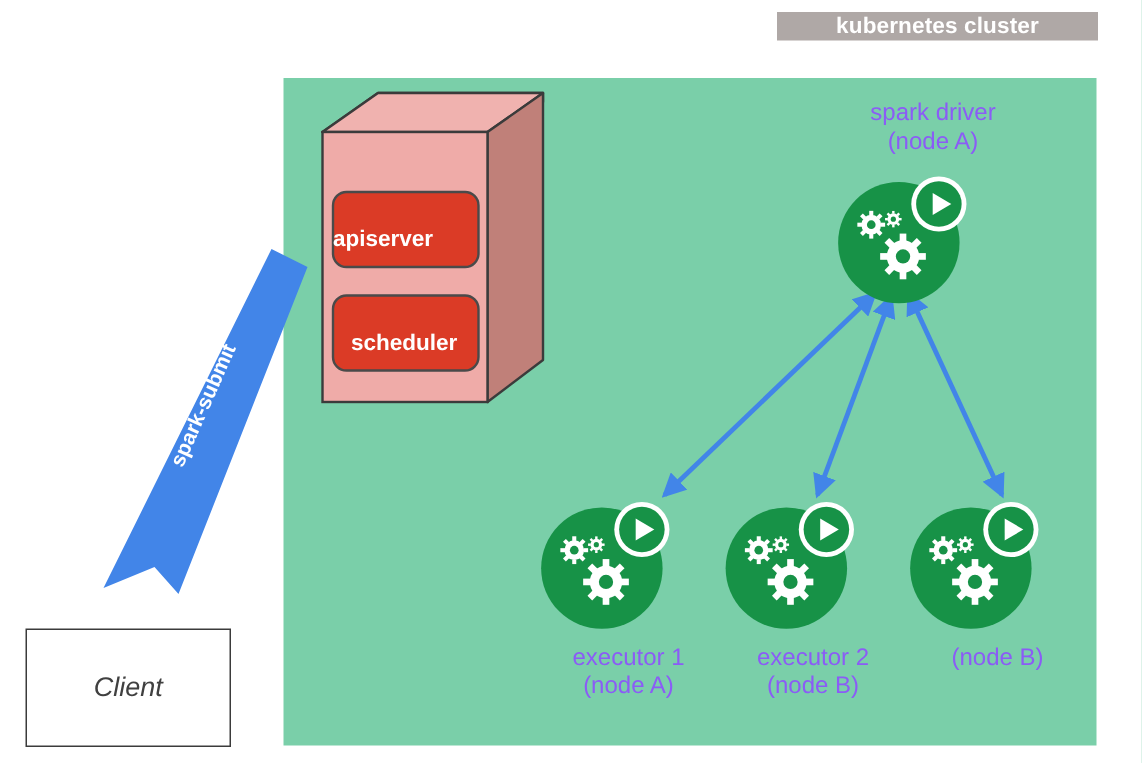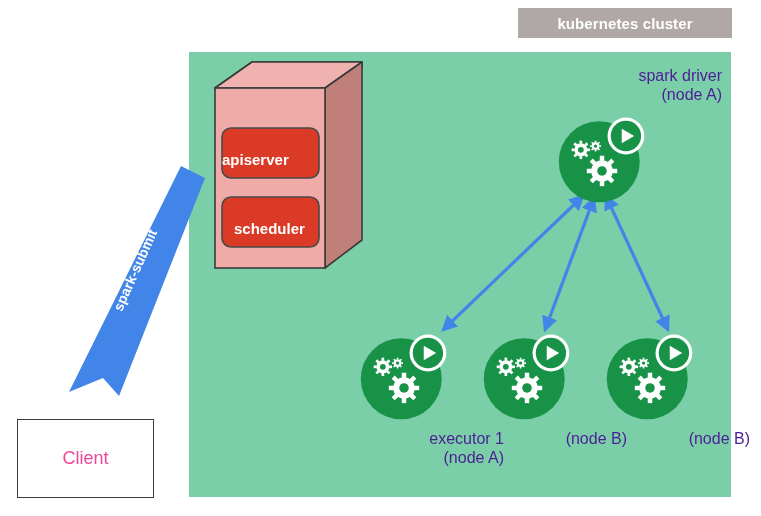--- a/index.html
+++ b/index.html
@@ -22,21 +22,21 @@
     height: 516px;
   }
 
   .abs { position: absolute; }
 
   
   #cluster-badge {
     left: 518px;
     top: 8px;
     width: 214px;
-    height: 30px;
+    height: 19px;
     background: #afa8a6;
     display: flex;
     align-items: center;
     justify-content: center;
   }
   #cluster-badge .label {
     color: #ffffff;
     font-size: 15px;
     font-weight: bold;
     letter-spacing: 0.1px;
@@ -51,28 +51,29 @@
     height: 79px;
     background: #ffffff;
     border: 1.5px solid #3b3b3b;
     display: flex;
     align-items: center;
     justify-content: center;
     box-sizing: border-box;
   }
   #client-box .label {
     font-size: 18px;
-    color: #ec4899;
+    color: #404040;
+    font-style: italic;
   }
 
   
   .node-label {
-    text-align: right;
+    text-align: center;
     font-size: 16px;
-    color: #4c1d95;
+    color: #8b5cf6;
     line-height: 19px;
     white-space: nowrap;
   }
   #driver-label { left: 522px; top: 66px; width: 200px; }
   #exec1-label  { left: 334px; top: 429px; width: 170px; }
   #exec2-label  { left: 457px; top: 429px; width: 170px; }
   #exec3-label  { left: 580px; top: 429px; width: 170px; }
 
   
   .box-text {
@@ -213,20 +214,21 @@
   <div>spark driver</div>
   <div>(node A)</div>
 </div>
 
 <div class="abs node-label" id="exec1-label">
   <div>executor 1</div>
   <div>(node A)</div>
 </div>
 
 <div class="abs node-label" id="exec2-label">
+  <div>executor 2</div>
   <div>(node B)</div>
 </div>
 
 <div class="abs node-label" id="exec3-label">
   <div>(node B)</div>
 </div>
 
 <div class="abs" id="client-box">
   <span class="label">Client</span>
 </div>

